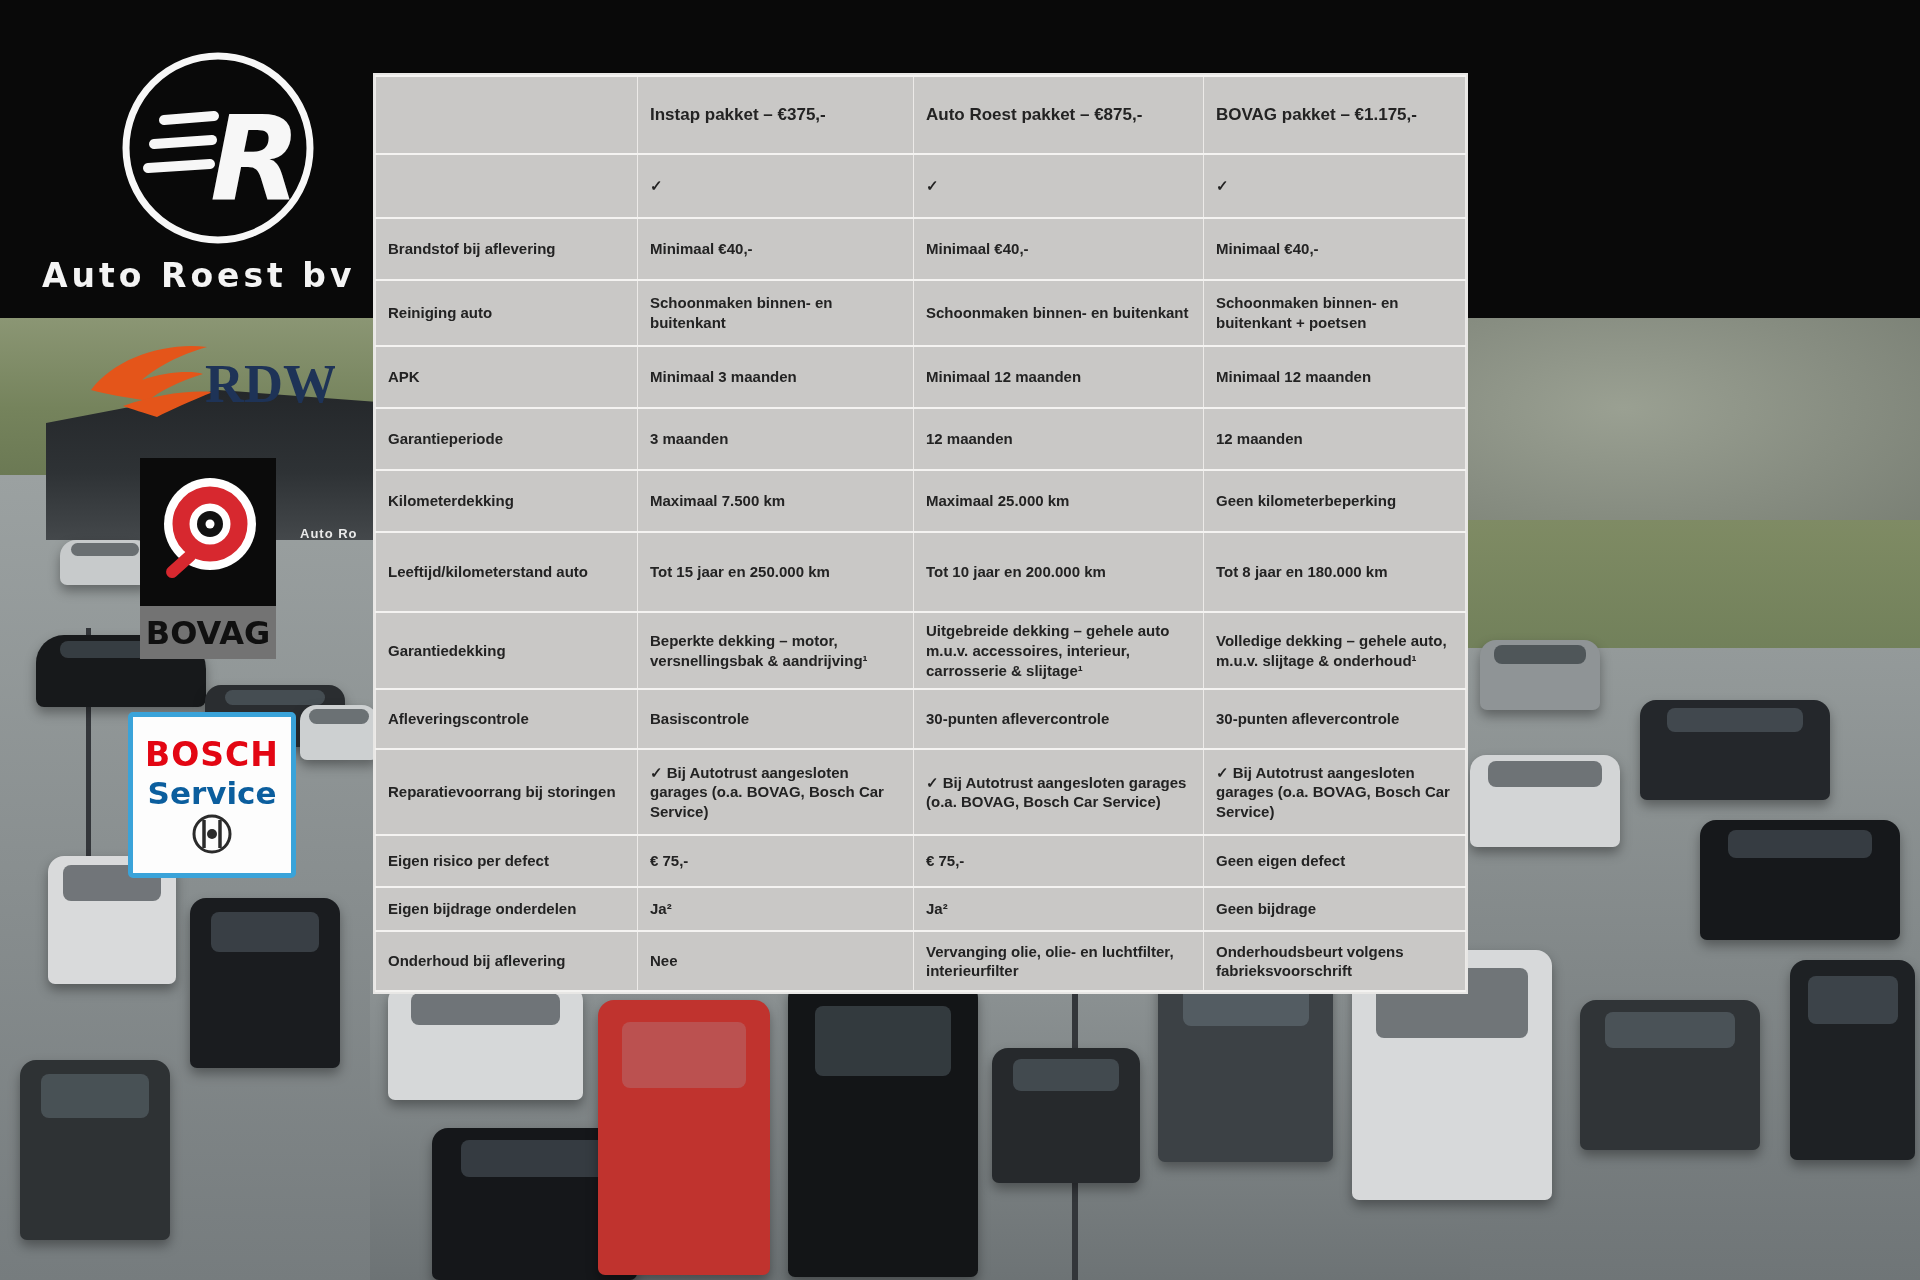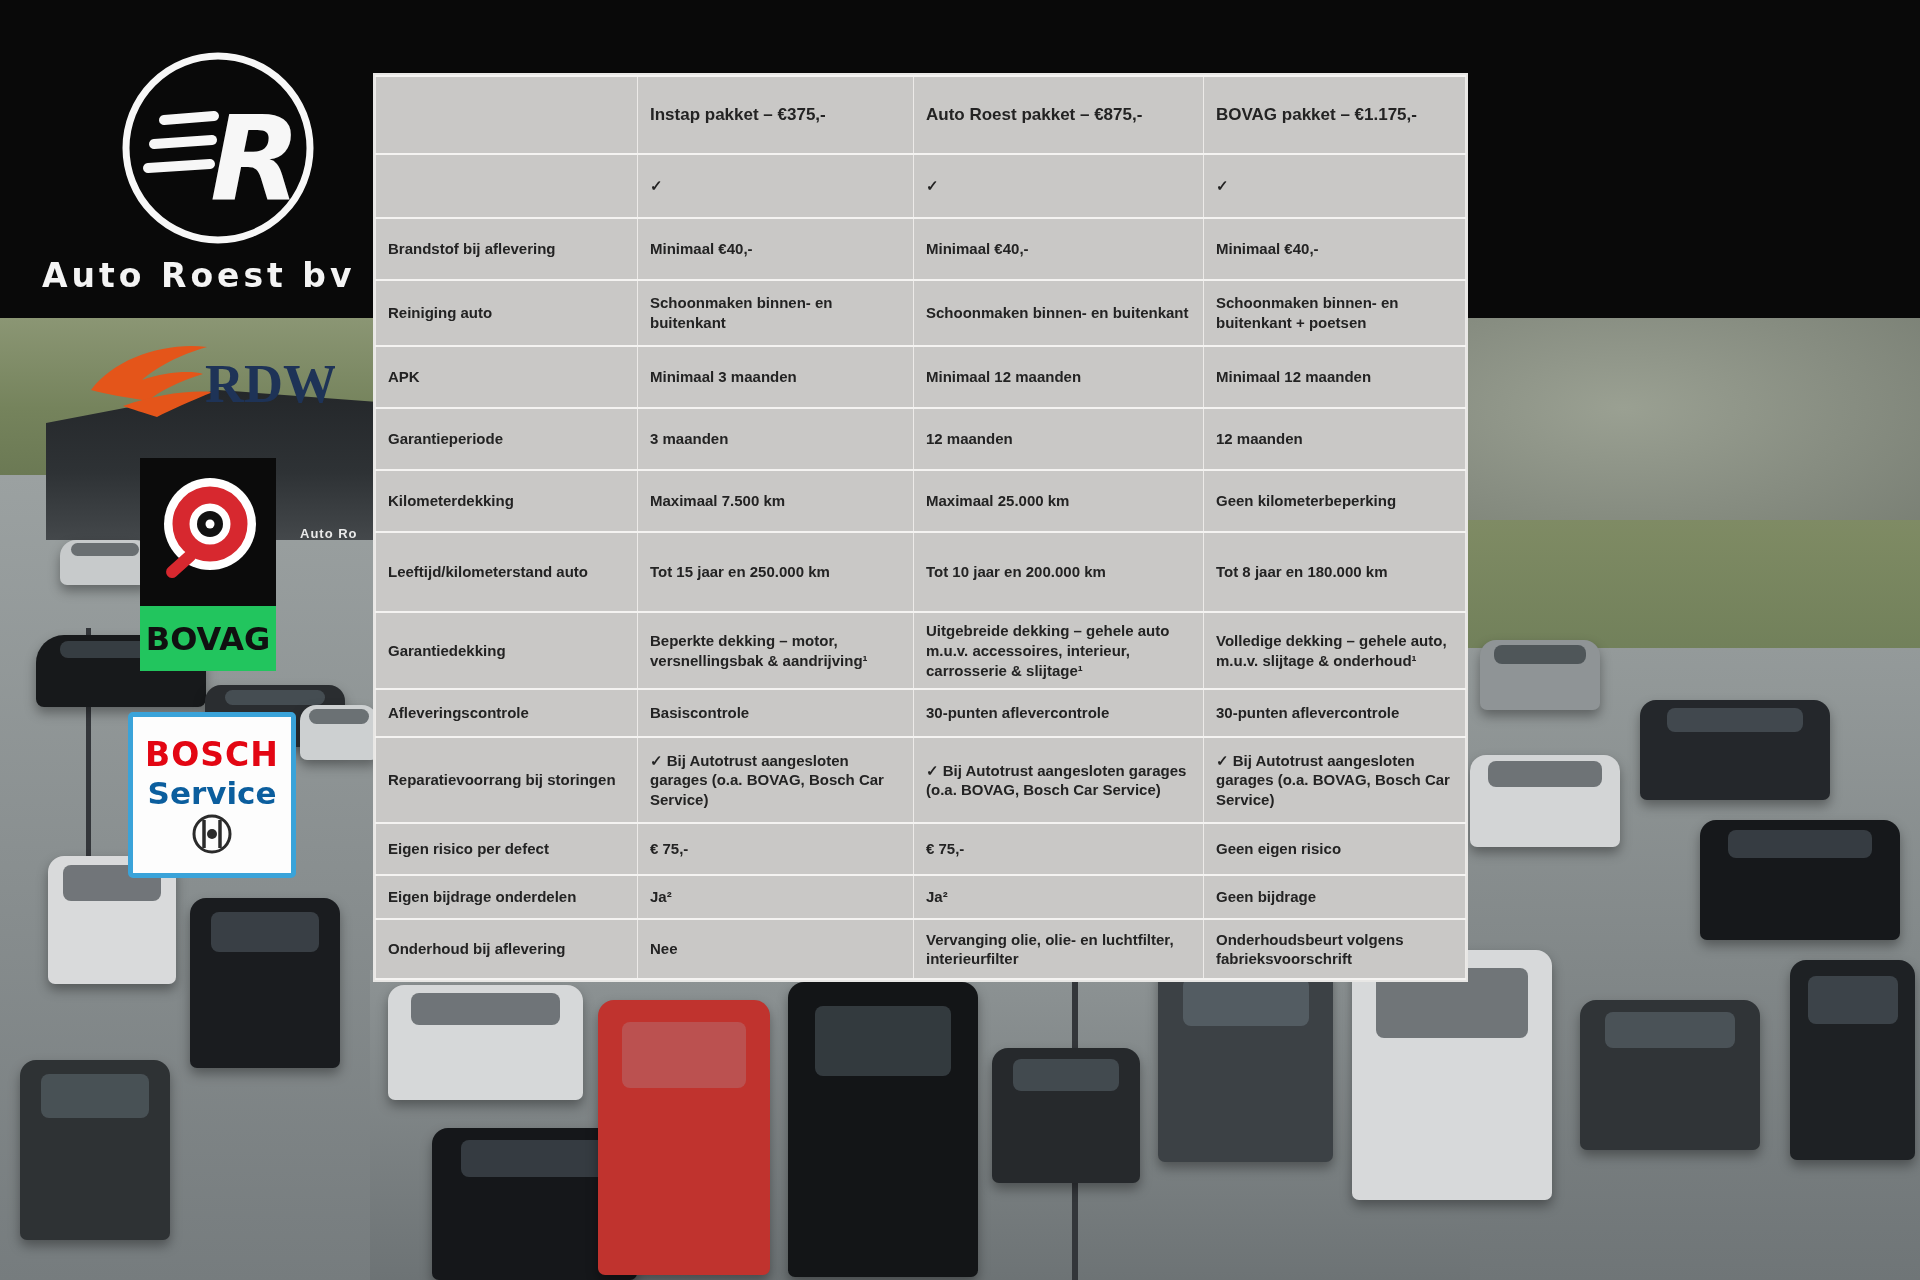--- a/index.html
+++ b/index.html
@@ -41,21 +41,21 @@
   .brand { position:absolute; left:0; top:0; width:440px; height:318px; color:#f4f4f4; }
   .brand-circle { position:absolute; left:118px; top:48px; }
   .brand-name { position:absolute; left:42px; top:256px; width:350px; text-align:left;
     font-weight:700; font-size:33px; letter-spacing:4px; font-family:"DejaVu Sans",sans-serif; }
 
   
   .badge { position:absolute; z-index:3; }
   .rdw { left:85px; top:330px; width:250px; height:100px; }
   .bovag { left:140px; top:458px; width:136px; }
   .bovag-top { height:148px; background:#0b0b0b; display:flex; align-items:center; justify-content:center; }
-  .bovag-band { height:65px; background:#22c55e; display:flex; align-items:center; justify-content:center;
+  .bovag-band { height:53px; background:#737373; display:flex; align-items:center; justify-content:center;
     font-weight:800; font-size:32px; color:#101010; font-family:"DejaVu Sans",sans-serif; }
   .bosch { left:128px; top:712px; width:158px; height:156px; background:#fdfdfd;
     border:5px solid #3aa3d9; border-radius:5px; display:flex; flex-direction:column;
     align-items:center; justify-content:center; gap:1px; }
   .bosch-line1 { color:#e30613; font-weight:800; font-size:33px; letter-spacing:1px; font-family:"DejaVu Sans",sans-serif; }
   .bosch-line2 { color:#0b5e9e; font-weight:700; font-size:31px; font-family:"DejaVu Sans",sans-serif; }
 
   
   .pkg-table { position:absolute; left:375px; top:75px; width:1090px; z-index:5;
     border-collapse:collapse; table-layout:fixed; background:#c9c8c6;
@@ -68,21 +68,21 @@
   .pkg-table thead th { font-size:17px; font-weight:700; white-space:nowrap; height:60px; }
   .pkg-table tbody td { font-size:15px; font-weight:700; line-height:1.32; }
   .pkg-table tbody tr:nth-child(1)  { height:64px; }
   .pkg-table tbody tr:nth-child(2)  { height:62px; }
   .pkg-table tbody tr:nth-child(3)  { height:66px; }
   .pkg-table tbody tr:nth-child(4)  { height:62px; }
   .pkg-table tbody tr:nth-child(5)  { height:62px; }
   .pkg-table tbody tr:nth-child(6)  { height:62px; }
   .pkg-table tbody tr:nth-child(7)  { height:80px; }
   .pkg-table tbody tr:nth-child(8)  { height:76px; }
-  .pkg-table tbody tr:nth-child(9)  { height:48px;padding-left:31px; }
+  .pkg-table tbody tr:nth-child(9)  { height:60px;padding-left:31px; }
   .pkg-table tbody tr:nth-child(10) { height:86px; }
   .pkg-table tbody tr:nth-child(11) { height:52px; }
   .pkg-table tbody tr:nth-child(12) { height:44px; }
   .pkg-table tbody tr:nth-child(13) { height:60px; }
 </style>
 </head>
 <body>
 
 <div class="stage">
 
@@ -245,21 +245,21 @@
         <tr>
           <td>Reparatievoorrang bij storingen</td>
           <td>✓ Bij Autotrust aangesloten garages (o.a. BOVAG, Bosch Car Service)</td>
           <td>✓ Bij Autotrust aangesloten garages (o.a. BOVAG, Bosch Car Service)</td>
           <td>✓ Bij Autotrust aangesloten garages (o.a. BOVAG, Bosch Car Service)</td>
         </tr>
         <tr>
           <td>Eigen risico per defect</td>
           <td>€ 75,-</td>
           <td>€ 75,-</td>
-          <td>Geen eigen risico</td>
+          <td>Geen eigen defect</td>
         </tr>
         <tr>
           <td>Eigen bijdrage onderdelen</td>
           <td>Ja²</td>
           <td>Ja²</td>
           <td>Geen bijdrage</td>
         </tr>
         <tr>
           <td>Onderhoud bij aflevering</td>
           <td>Nee</td>

